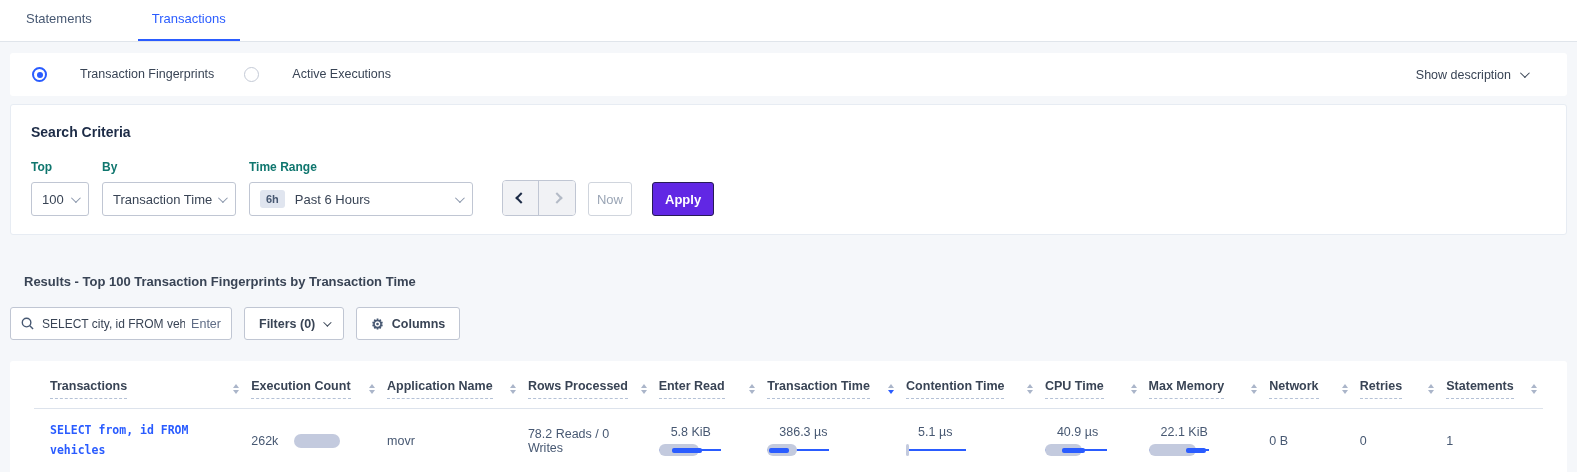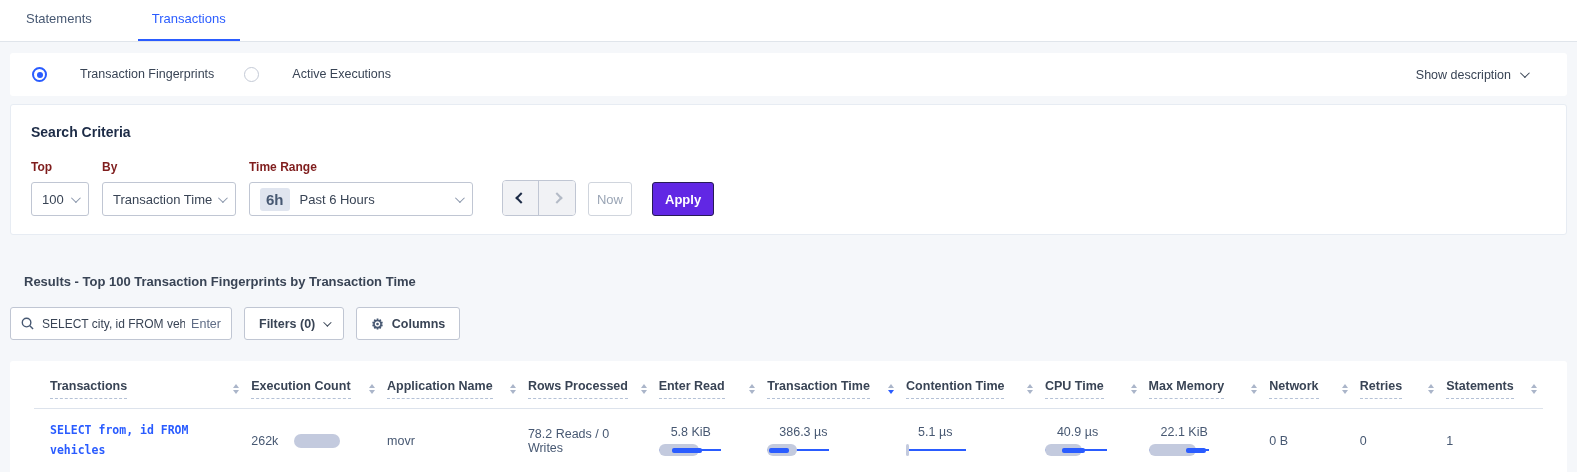--- a/index.html
+++ b/index.html
@@ -20,27 +20,27 @@
   .radio.off { border:1.5px solid #c4cad6; }
   .show-desc { margin-left:auto; margin-right:18px; display:flex; align-items:center; gap:9px; font-size:12.5px; color:#394455; cursor:pointer; }
 
   .chev { width:7px; height:7px; border-right:1.6px solid currentColor; border-bottom:1.6px solid currentColor; transform:rotate(45deg) translateY(-2px); display:inline-block; }
 
   
   .criteria-card { margin:8px 10px 0; background:#fff; border:1px solid #e7ecf3; border-radius:3px; padding:19px 20px 18px; }
   .criteria-title { font-size:14px; font-weight:bold; color:#1c2b46; }
   .criteria-row { display:flex; align-items:flex-end; margin-top:20px; }
   .field { margin-right:13px; }
-  .field-label { font-size:12px; font-weight:bold; color:#7f1d1d; margin-bottom:8px; }
+  .field-label { font-size:12px; font-weight:bold; color:#0f766e; margin-bottom:8px; }
   .select { height:34px; border:1px solid #c0c6d3; border-radius:3px; background:#fff; display:flex; align-items:center; padding:0 10px; font-size:13px; color:#394455; cursor:pointer; }
   .select .chev { color:#8a96ab; margin-left:auto; }
   .sel-top { width:58px; }
   .sel-by { width:134px; }
   .sel-range { width:224px; }
-  .badge-6h { background:#e0e5ef; border-radius:3px; font-size:15px; font-weight:bold; color:#475872; padding:3px 6px; margin-right:10px; }
+  .badge-6h { background:#e0e5ef; border-radius:3px; font-size:11px; font-weight:bold; color:#475872; padding:3px 6px; margin-right:10px; }
   .pager { display:flex; margin-left:16px; border:1px solid #c0c6d3; border-radius:4px; overflow:hidden; height:36px; }
   .pager button { width:36px; border:none; background:#f1f2f5; display:flex; align-items:center; justify-content:center; cursor:pointer; }
   .pager button:first-child { border-right:1px solid #c0c6d3; }
   .pg-chev { width:8px; height:8px; border-right:2.2px solid #1c2b46; border-bottom:2.2px solid #1c2b46; }
   .pg-chev.left { transform:rotate(135deg); }
   .pg-chev.right { transform:rotate(-45deg); border-color:#b3bac6; }
   .btn-now { margin-left:12px; height:34px; width:44px; background:#fff; border:1px solid #d0d5dd; border-radius:3px; font-size:13px; color:#9aa5b5; cursor:pointer; font-family:inherit; }
   .btn-apply { margin-left:20px; height:34px; padding:0 12px; background:#6127e4; border:1px solid #271b56; border-radius:3px; color:#fff; font-size:13px; font-weight:bold; cursor:pointer; font-family:inherit; }
 
   

